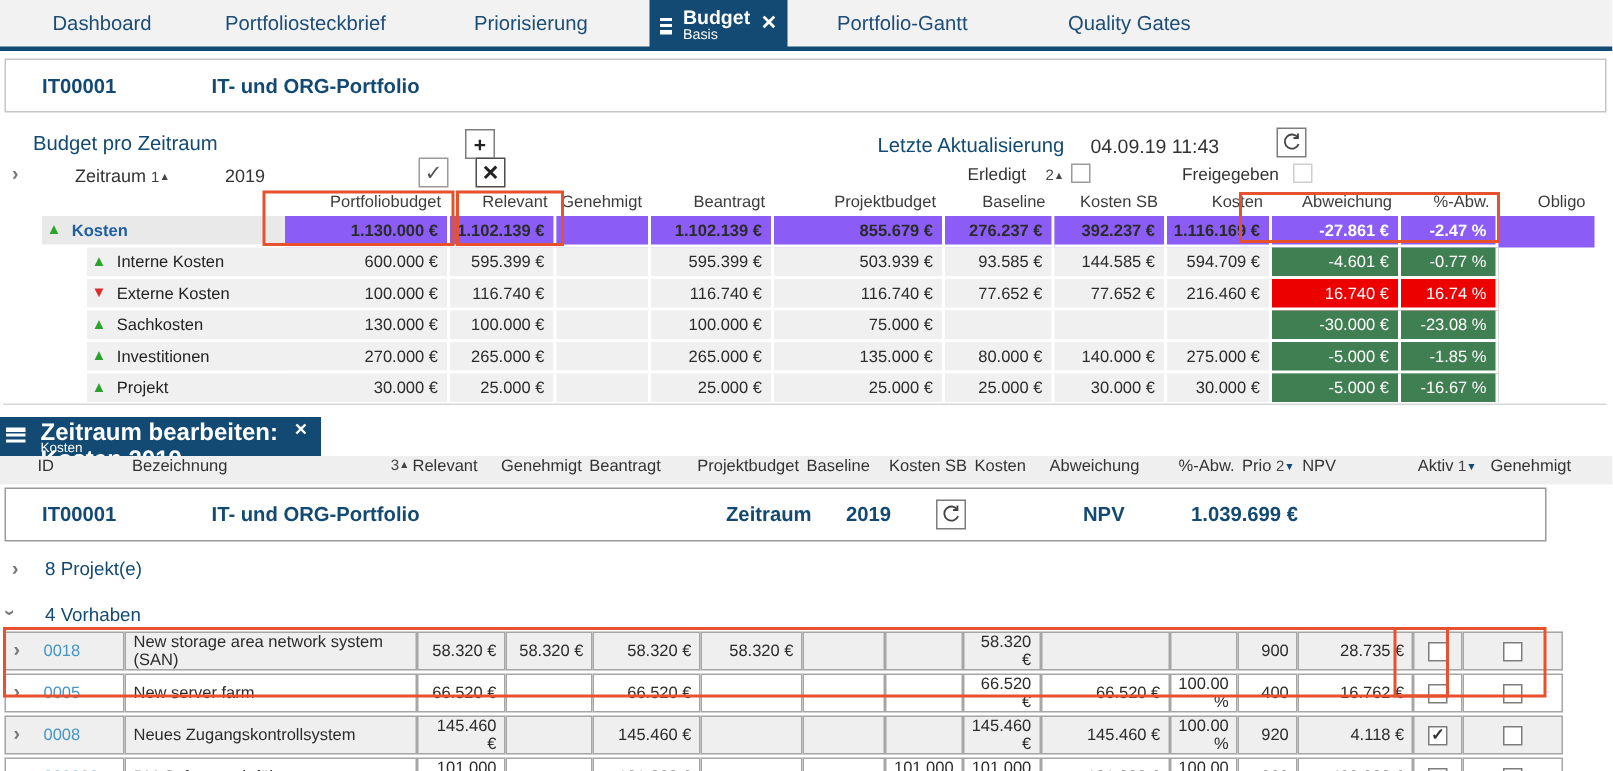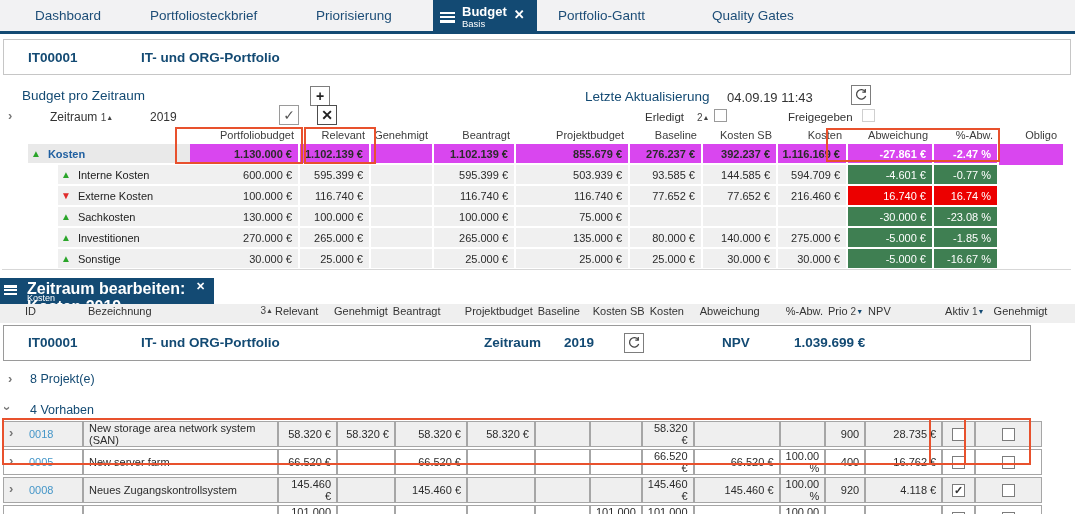--- a/index.html
+++ b/index.html
@@ -5,21 +5,21 @@
   * { margin:0; padding:0; box-sizing:border-box; }
   html,body { width:1075px; height:514px; }
   body {
     position:relative; background:#fff; overflow:hidden;
     font-family:"Liberation Sans", sans-serif; color:#2e2e2e;
   }
   
   .tabbar { position:absolute; top:0; left:0; width:1075px; height:34px;
             background:#f2f2f3; border-bottom:3px solid #134a73; }
   .tab { position:absolute; top:8px; font-size:13.5px; color:#1c4d77; cursor:default; white-space:nowrap; }
-  .tab-active { position:absolute; top:0; left:433px; width:104px; height:34px;
+  .tab-active { position:absolute; top:0; left:433px; width:92px; height:34px;
                 background:#134a73; color:#fff; display:flex; align-items:center; padding:0 7px; gap:7px; }
   .burger { width:15px; height:11px; display:flex; flex-direction:column; justify-content:space-between; }
   .burger i { display:block; height:2.5px; background:#fff; }
   .tab-active .tcol { display:flex; flex-direction:column; line-height:1.05; }
   .tab-active .t1 { font-size:13px; font-weight:bold; }
   .tab-active .t2 { font-size:9.5px; }
   .tab-x { font-size:13px; font-weight:bold; margin-top:-6px; }
   
   .title-box { position:absolute; top:39px; left:3px; width:1068px; height:36px; border:1px solid #c6c6c6; }
   .navy-b { color:#134a73; font-weight:bold; font-size:13.5px; white-space:nowrap; }
@@ -38,21 +38,21 @@
   .sortmark .tri { font-size:7px; position:relative; top:-1px; }
   .tri-down { color:#134a73; }
   .hline { position:absolute; height:1px; background:#d7d7d7; }
   
   table { border-collapse:separate; border-spacing:0; table-layout:fixed; }
   .btable { position:absolute; top:127px; left:2px; font-size:11px; }
   .btable th { font-weight:normal; color:#3c3c3c; text-align:right; padding:0 6px 2px 0; height:17px; overflow:visible; }
   .btable td { height:19px; }
   .btable td.val { text-align:right; padding-right:6px; background:#f0f0f0;
                    border-right:2px solid #fff; border-bottom:2px solid #fff; color:#2b2b2b; }
-  .btable tr.first td.val { background:#d946ef; font-weight:bold; }
+  .btable tr.first td.val { background:#8b5cf6; font-weight:bold; }
   .btable td.val.g { background:#3f7f52; color:#fff; }
   .btable td.val.r { background:#ec0000; color:#fff; }
   .btable td.val.none { background:transparent; border:none; }
   .btable td.lbl { padding:0; }
   .lblwrap { display:flex; height:19px; margin-bottom:2px; }
   .band { flex:1; display:flex; align-items:center; gap:7px; background:#f0f0f0; padding-left:3px; }
   tr.first .band { background:#e9e9e9; }
   .band .txt { color:#222; }
   tr.first .band .txt { color:#1f5fa0; font-weight:bold; }
   .tr-up { color:#2aa52a; font-size:10px; }
@@ -273,21 +273,21 @@
         <td class="val">275.000 €</td>
         <td class="val g">-5.000 €</td>
         <td class="val g">-1.85 %</td>
         <td class="val none"></td>
       </tr>
       <tr class="">
         <td class="lbl">
           <div class="lblwrap" style="padding-left: 56px;">
             <div class="band">
               <span class="tr-up">▲</span>
-              <span class="txt">Sonstige</span>
+              <span class="txt">Projekt</span>
             </div>
           </div>
         </td>
         <td class="val">30.000 €</td>
         <td class="val">25.000 €</td>
         <td class="val"></td>
         <td class="val">25.000 €</td>
         <td class="val">25.000 €</td>
         <td class="val">25.000 €</td>
         <td class="val">30.000 €</td>

